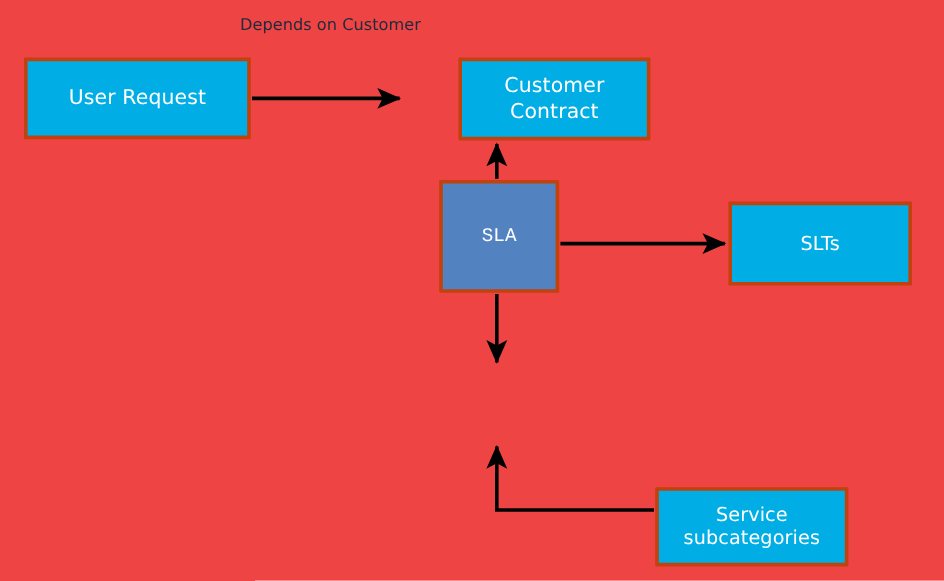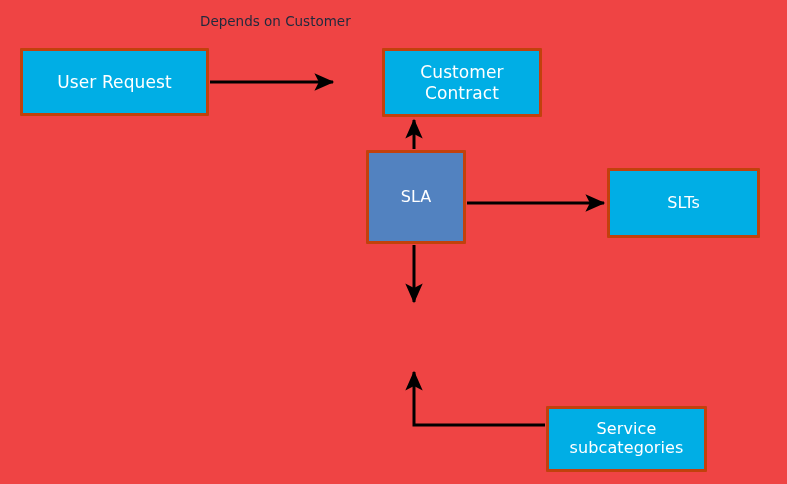--- a/index.html
+++ b/index.html
@@ -41,21 +41,21 @@
     letter-spacing: 0.1px;
     z-index: 2;
     user-select: none;
   }
   .node .node-label {
     display: block;
     white-space: pre-line;
     padding: 0 6px;
   }
   .node.cyan { background: #00aee5; }
-  .node.steel { background: #5282c0; }
+  .node.steel { background: #5282c0; font-family: Liberation Mono, monospace; }
 
   #node-user-request   { left: 20px;  top: 48px;  width: 189px; height: 68px; font-size: 17px; }
   #node-customer-contract { left: 336px; top: 48px; width: 160px; height: 69px; font-size: 17px; margin-left: 46px; }
   #node-sla            { left: 366px; top: 150px; width: 100px; height: 94px; font-size: 16px; }
   #node-slts           { left: 607px; top: 168px; width: 153px; height: 70px; font-size: 16px; }
   #node-services       { left: 335px; top: 305px; width: 170px; height: 64px; font-size: 16px; }
   #node-service-subcategories { left: 546px; top: 393px; width: 161px; height: 66px; font-size: 16px; margin-top: 13px; }
 
   #diagram-caption {
     position: absolute;

